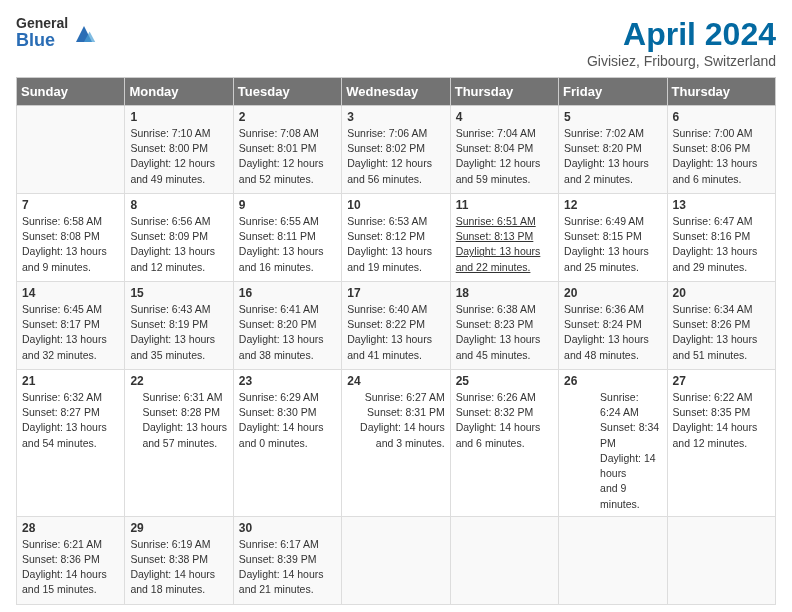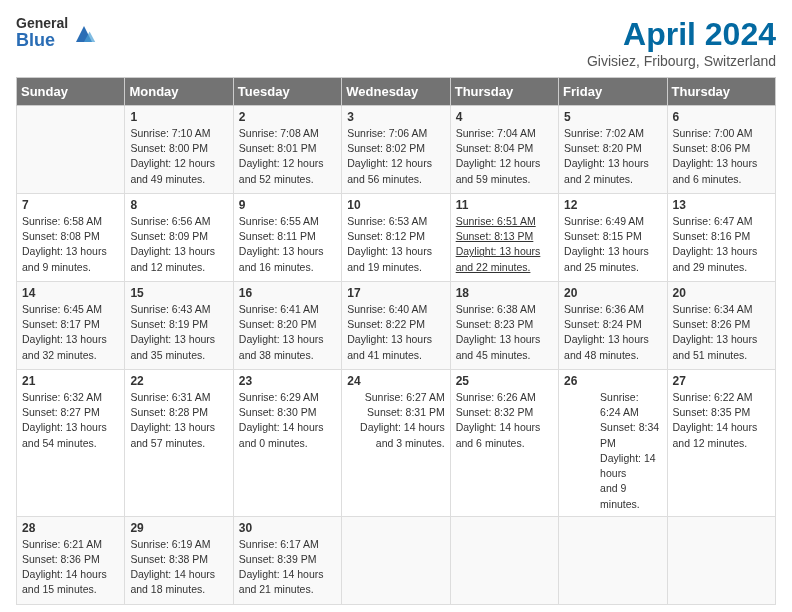--- a/index.html
+++ b/index.html
@@ -282,21 +282,21 @@
       <tr>
         <td>
           <span class="day-num">21</span>
           <div class="day-info" style="white-space: pre-line;">Sunrise: 6:32 AM
 Sunset: 8:27 PM
 Daylight: 13 hours
 and 54 minutes.</div>
         </td>
         <td>
           <span class="day-num">22</span>
-          <div class="day-info" style="white-space: pre-line;">Sunrise: 6:31 AM
+          <div class="day-info" style="white-space: pre-line; margin-left: 12px;">Sunrise: 6:31 AM
 Sunset: 8:28 PM
 Daylight: 13 hours
 and 57 minutes.</div>
         </td>
         <td>
           <span class="day-num">23</span>
           <div class="day-info" style="white-space: pre-line;">Sunrise: 6:29 AM
 Sunset: 8:30 PM
 Daylight: 14 hours
 and 0 minutes.</div>

